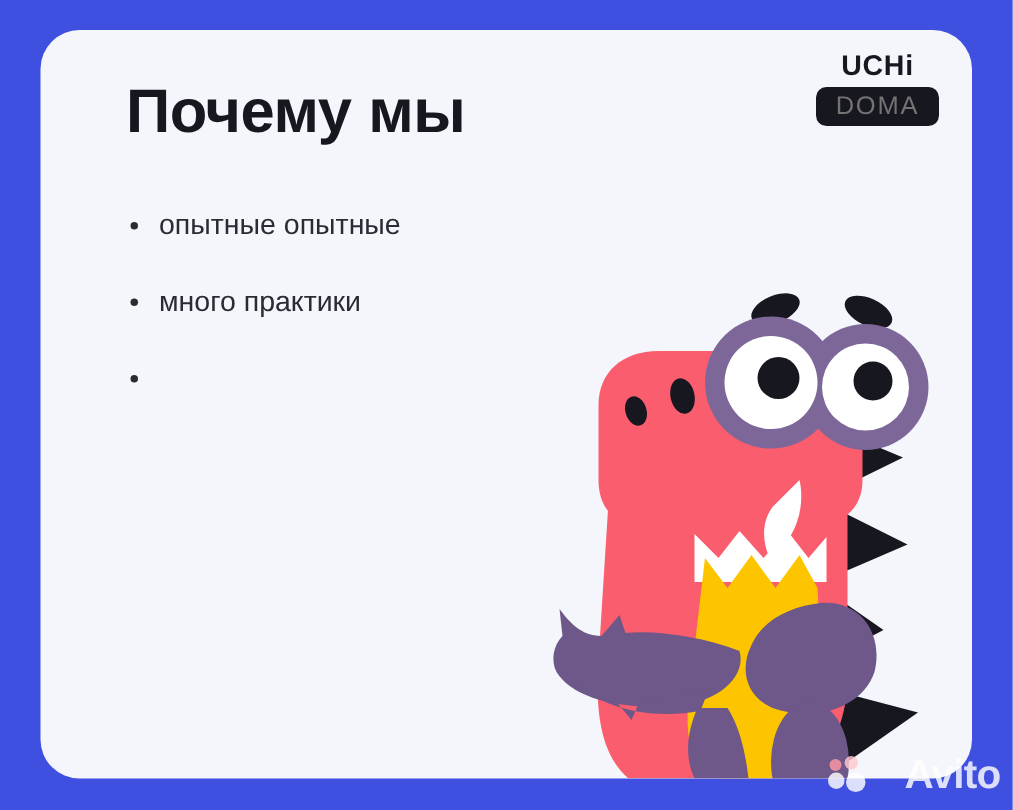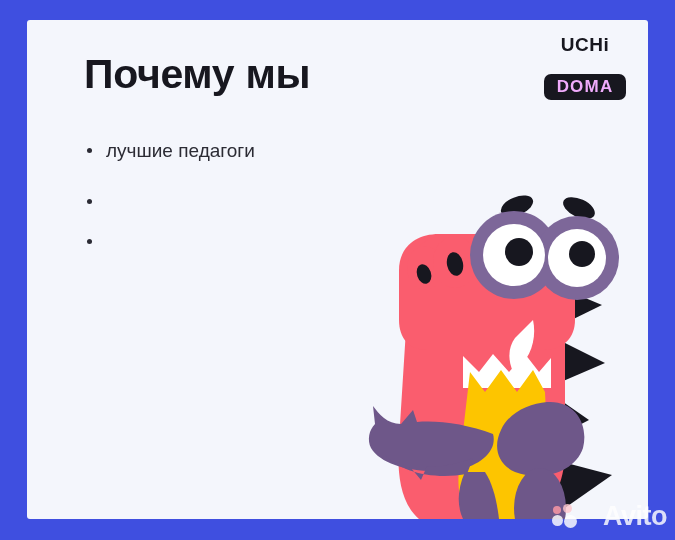--- a/index.html
+++ b/index.html
@@ -20,46 +20,46 @@
     background: #3F4FE0;
   }
   
   #card {
     position: absolute;
     left: 27px;
     top: 20px;
     width: 621px;
     height: 499px;
     background: #F4F6FC;
-    border-radius: 3px;
+    border-radius: 26px;
     overflow: hidden;
   }
   
   #logo {
     position: absolute;
     right: 22px;
     top: 14px;
     width: 82px;
     text-align: center;
     z-index: 40;
   }
   #logo-word {
     font-size: 19px;
     font-weight: bold;
     letter-spacing: 0.5px;
     color: #17171F;
     line-height: 21px;
   }
   #logo-pill {
-    margin-top: 19px;
+    margin-top: 3px;
     background: #17171F;
-    color: #f0abfc;
+    color: #737373;
     border-radius: 7px;
     font-size: 17px;
-    font-weight: bold;
+    font-weight: normal;
     letter-spacing: 1.2px;
     line-height: 21px;
     padding: 2px 6px 3px 6px;
   }
   
   #headline {
     position: absolute;
     left: 57px;
     top: 30px;
     font-size: 41px;
@@ -239,24 +239,25 @@
     <div id="logo">
       <div id="logo-word">UCHi</div>
       <div id="logo-pill">DOMA</div>
     </div>
 
     <div id="headline">Почему мы</div>
 
     <div id="bullets">
       <div class="bullet-row">
         <span class="bullet-dot"></span>
-        <span class="bullet-text">лучшие педагоги</span>
+        <span class="bullet-text">опытные опытные</span>
       </div>
       <div class="bullet-row">
         <span class="bullet-dot"></span>
+        <span class="bullet-text">много практики</span>
       </div>
       <div class="bullet-row">
         <span class="bullet-dot"></span>
       </div>
     </div>
 
   </div>
 
   <div id="avito">
     <div id="avito-dots">

